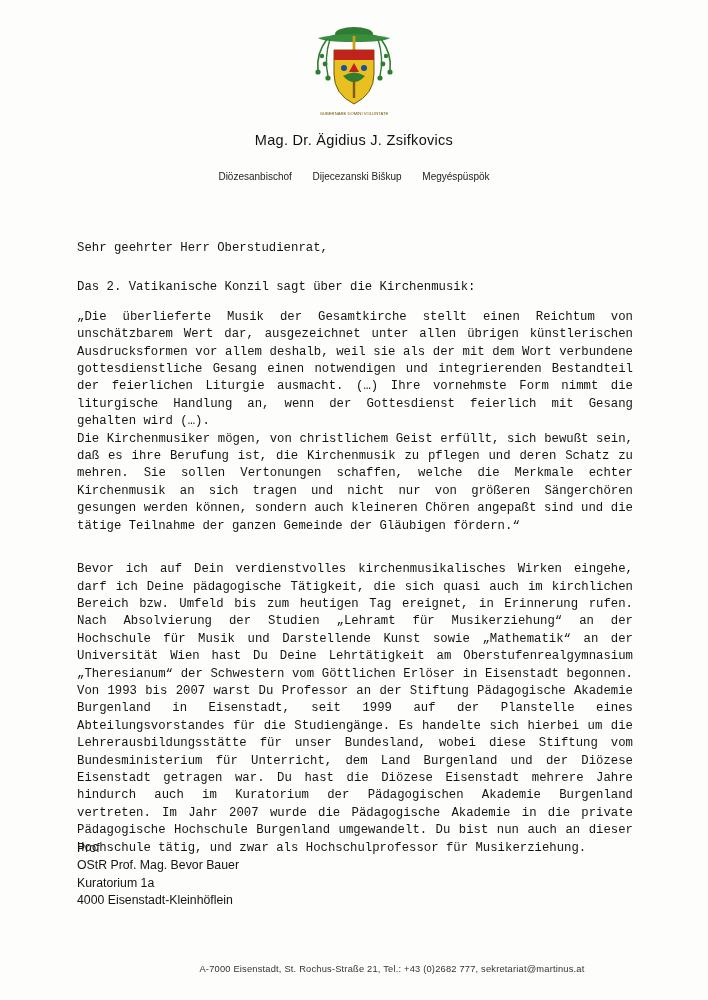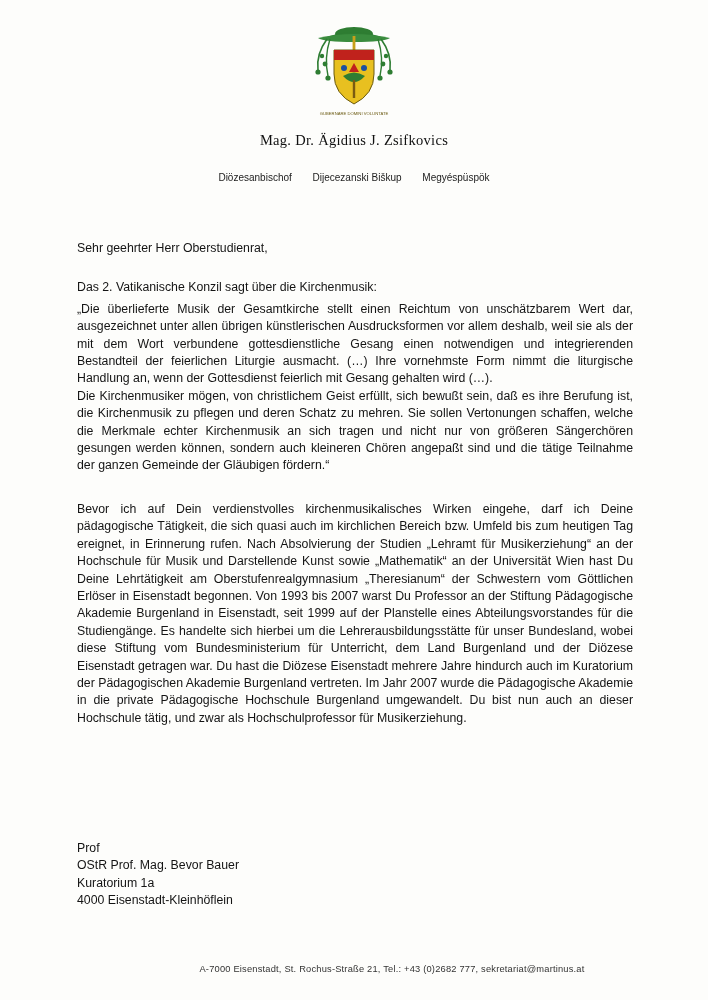--- a/index.html
+++ b/index.html
@@ -42,54 +42,54 @@
     position: absolute;
     top: 132px;
     left: 0;
     width: 708px;
     text-align: center;
   }
   .bishop-name {
     font-size: 14.5px;
     letter-spacing: 0.3px;
     color: #111;
-    font-family: Liberation Serif, serif;
   }
   .bishop-titles {
     margin-top: 23px;
     font-size: 10px;
     color: #222;
   }
   .bishop-titles span {
     display: inline-block;
     margin: 0 9px;
   }
 
   
   .content {
     position: absolute;
     top: 240px;
     left: 77px;
     width: 556px;
     font-size: 12.3px;
     line-height: 17.4px;
     color: #141414;
+    font-family: Liberation Mono, monospace;
   }
   .salutation {
     margin-bottom: 22px;
   }
   .salutation div { white-space: nowrap; }
 
   p.block {
     margin: 0 0 0 0;
     text-align: justify;
     text-justify: inter-word;
   }
   p.lead {
-    margin-bottom: 4px;
+    margin-bottom: 12px;
     text-align: left;
   }
   .quote {
     margin-bottom: 0;
   }
   .biggap {
     height: 26px;
   }
 
   

